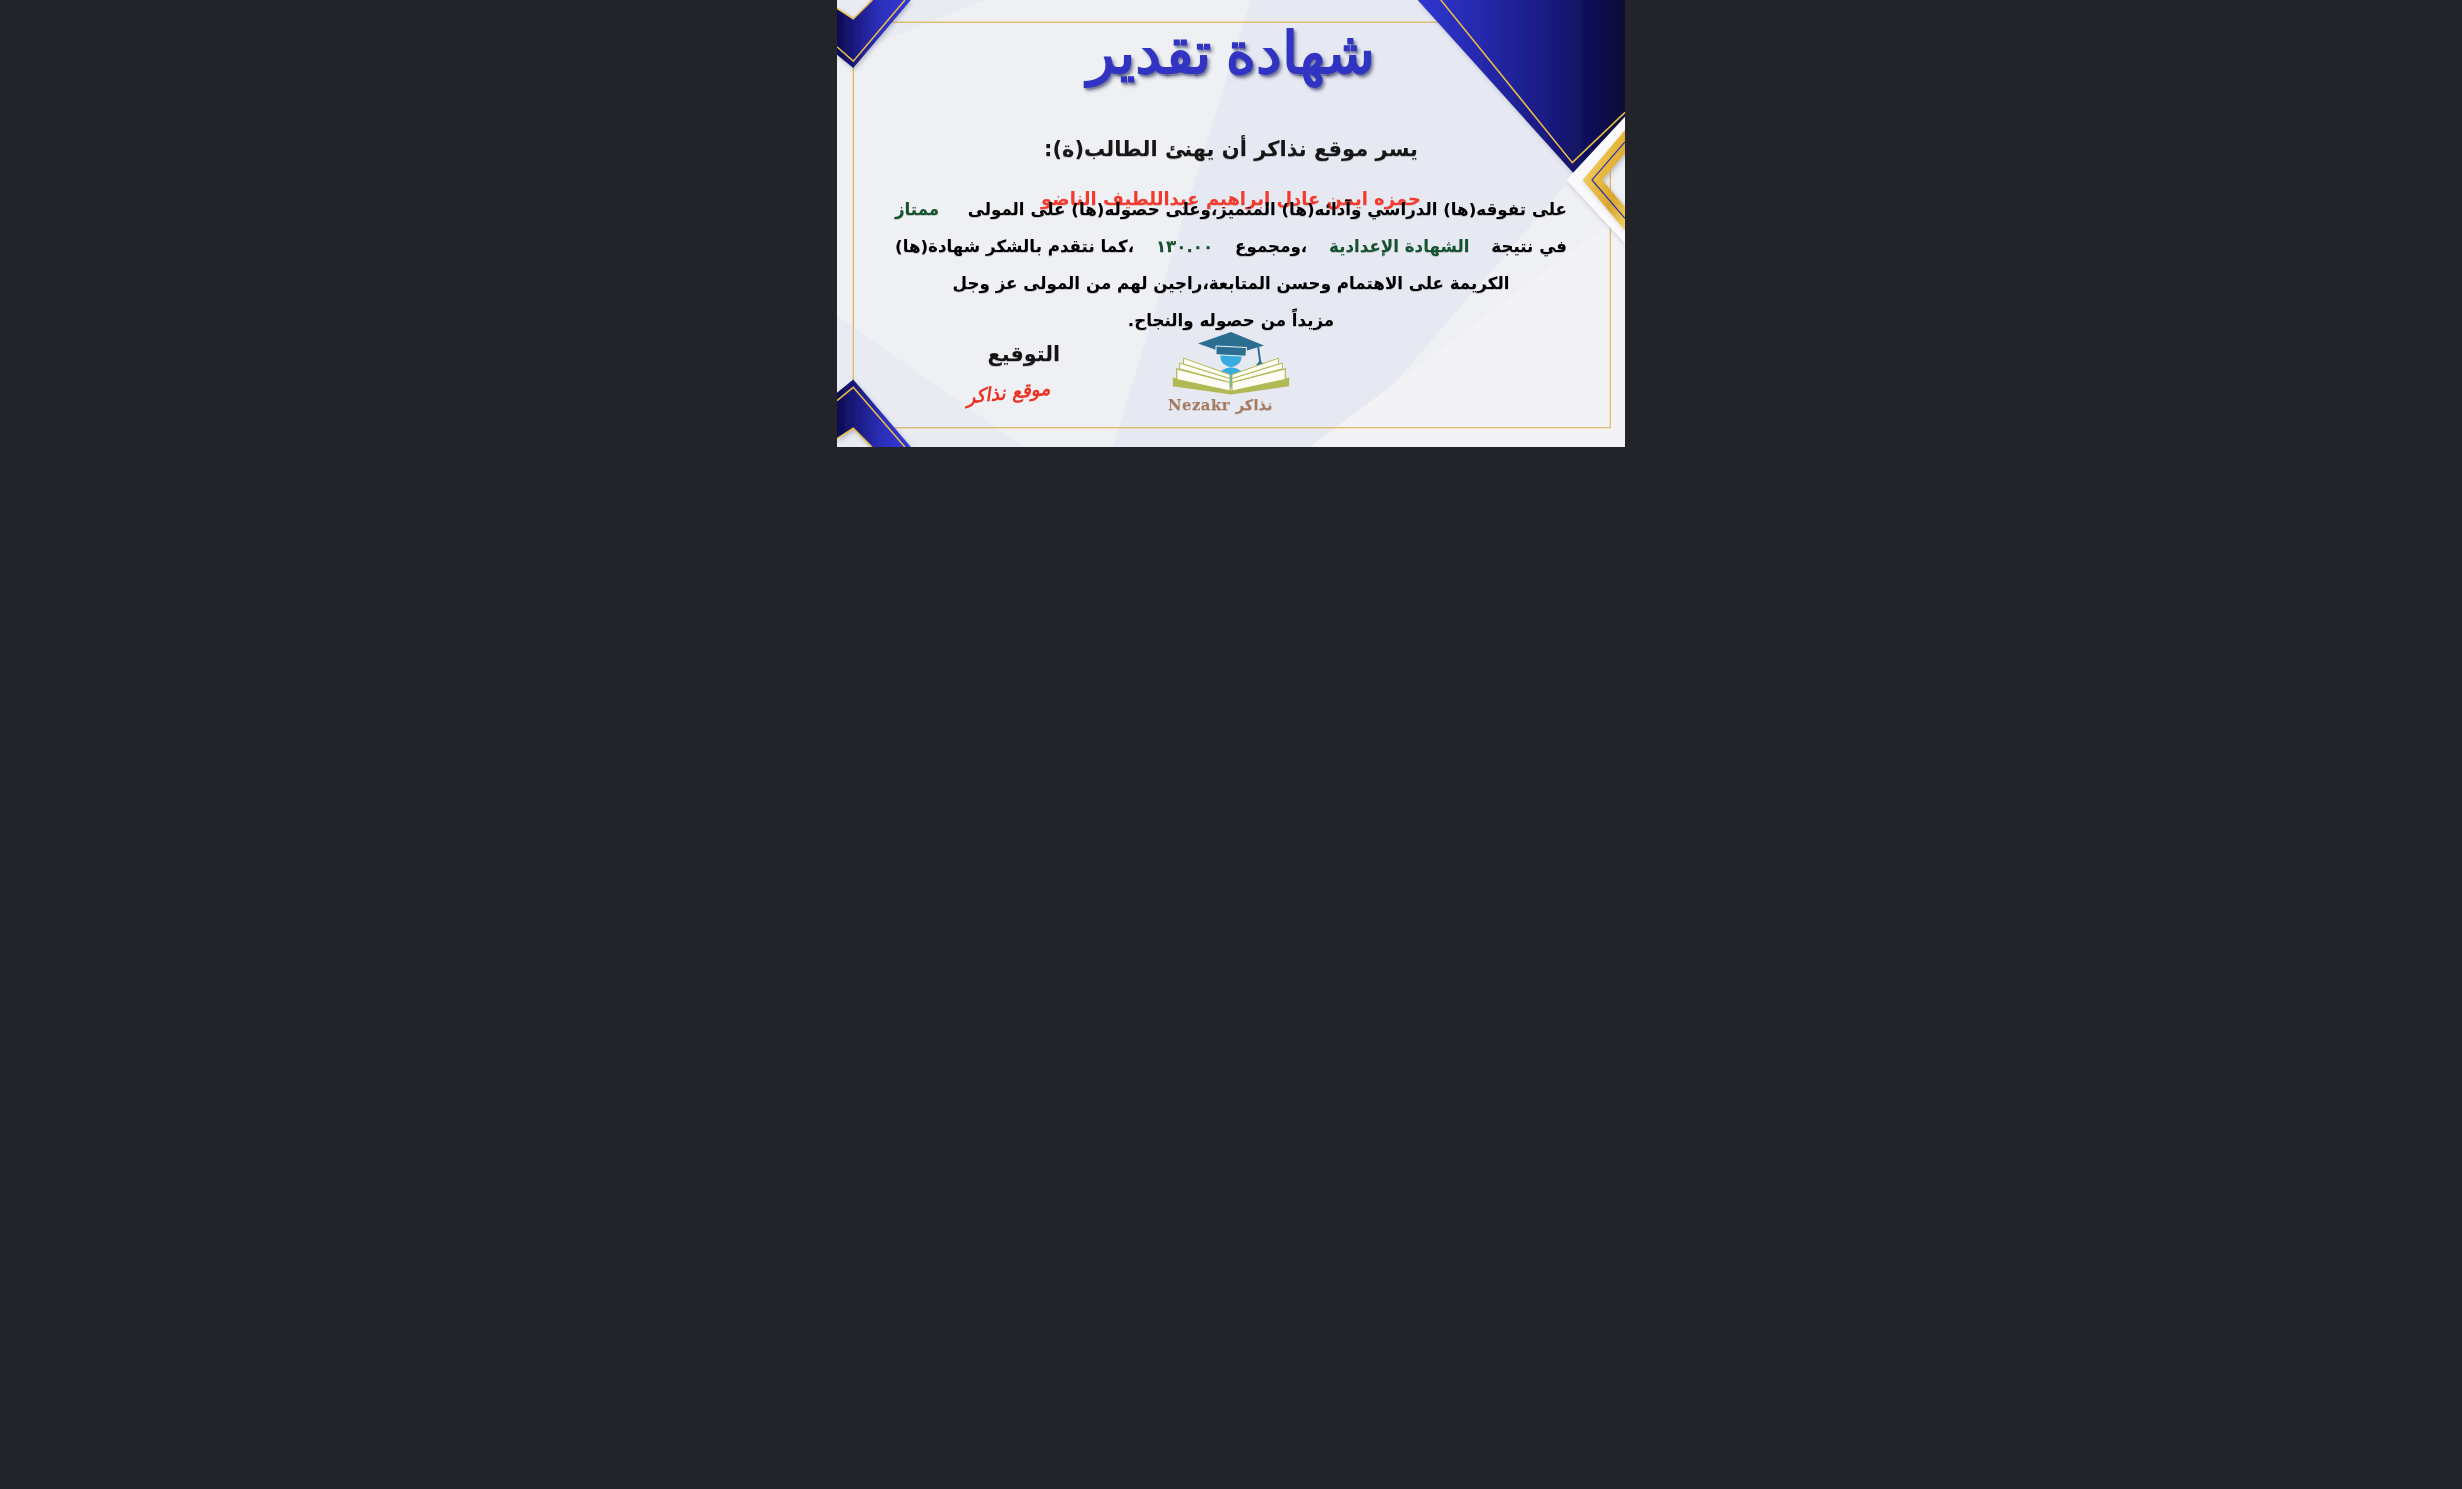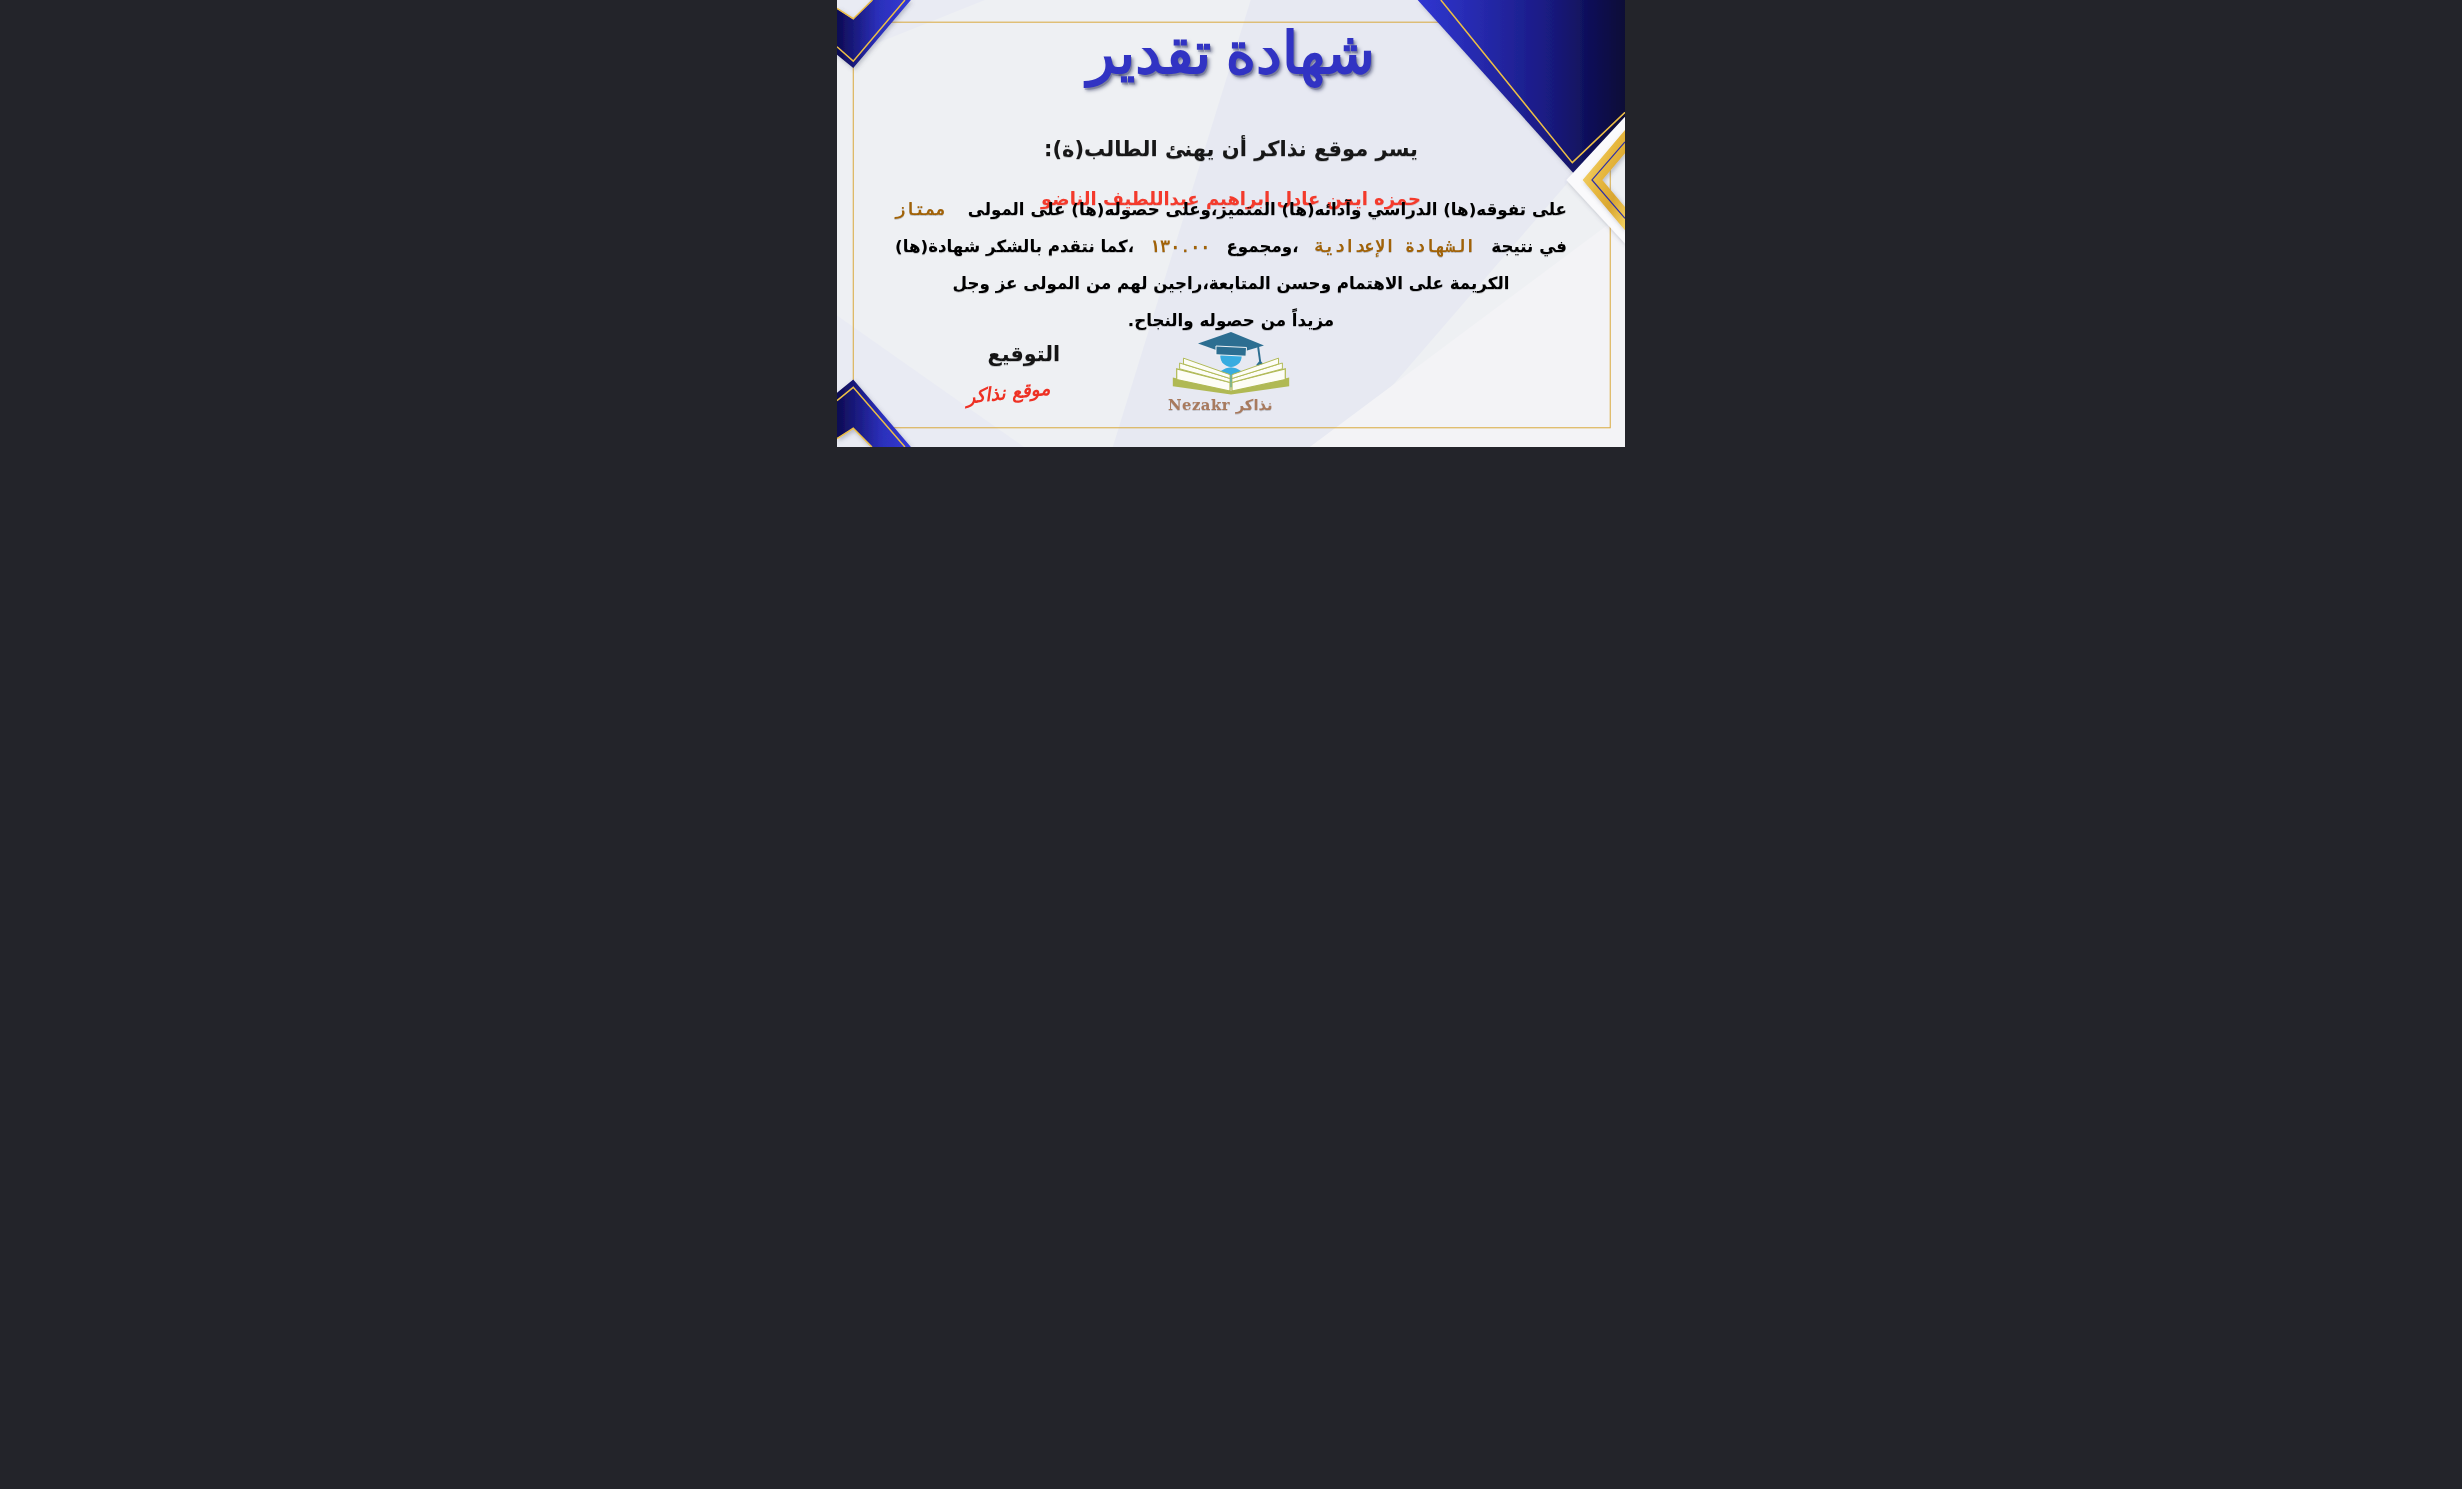--- a/index.html
+++ b/index.html
@@ -18,21 +18,21 @@
     text-shadow:2.5px 3.4px 3.4px rgba(50,55,100,.50), 1px 1.5px 0 rgba(50,55,100,.25);
     font-family:Liberation Serif, serif;
   }
   .intro{top:137px;font-size:21px;font-weight:bold;text-shadow:0 1px 0.5px rgba(0,0,0,.18);}
   .name{top:165px;font-size:18px;font-weight:bold;color:#f43a2c;text-shadow:0 1px 0.5px rgba(120,0,0,.15);margin-top:23px;}
   .pline{
     position:absolute;left:58px;right:58px;font-size:16.7px;font-weight:bold;
     text-shadow:0 1px 0.5px rgba(0,0,0,.18);white-space:nowrap;
   }
   .flexline{display:flex;justify-content:space-between;align-items:baseline;}
-  .red{color:#a16207;font-family:Liberation Mono, monospace;}
+  .red{color:#14532d;}
   .l3{top:199px;}
   .l4{top:236px;}
   .l5{top:273px;text-align:center;}
   .l6{top:310px;text-align:center;}
   .sig-label{
     position:absolute;left:115px;top:342px;width:108px;text-align:right;
     font-size:20.7px;font-weight:bold;color:#141414;text-shadow:0 1px 0.5px rgba(0,0,0,.18);
   }
   .sig-script{
     position:absolute;left:117px;top:382px;width:108px;text-align:center;

